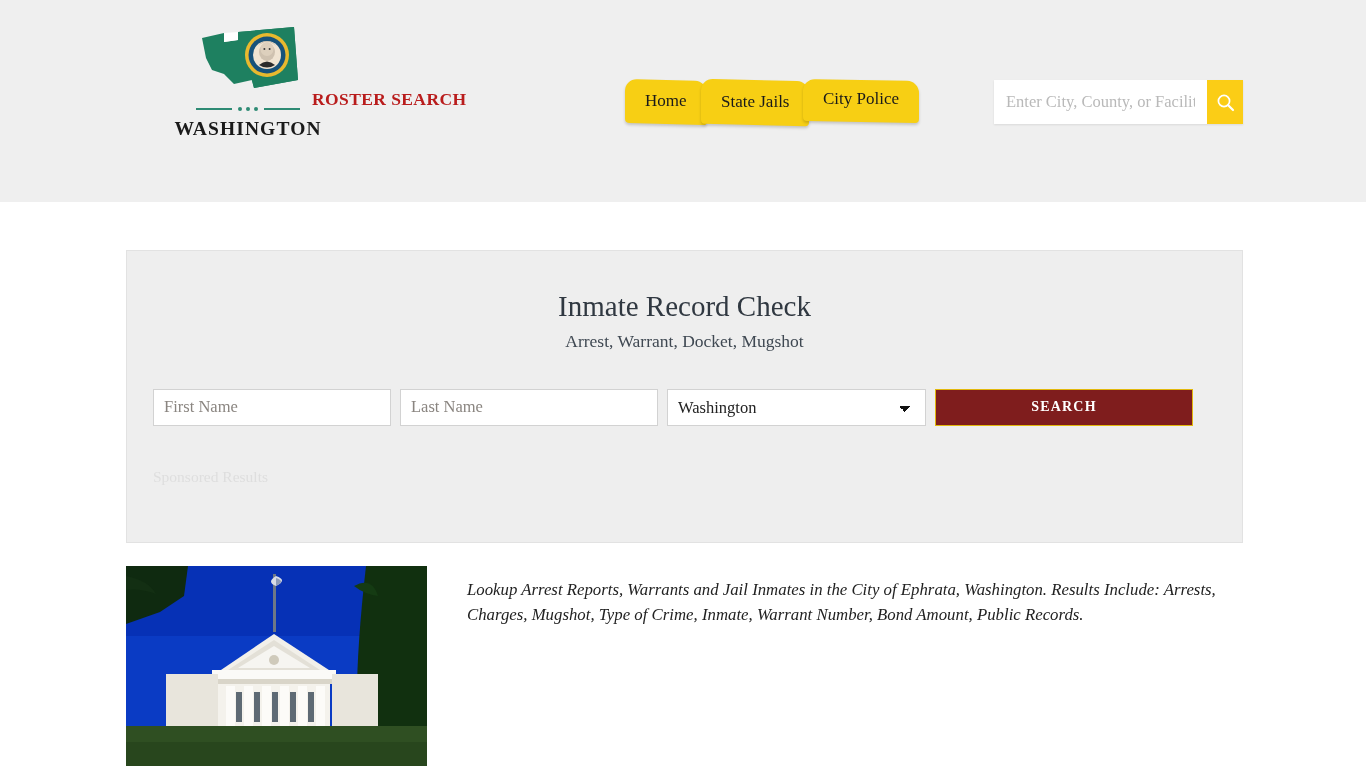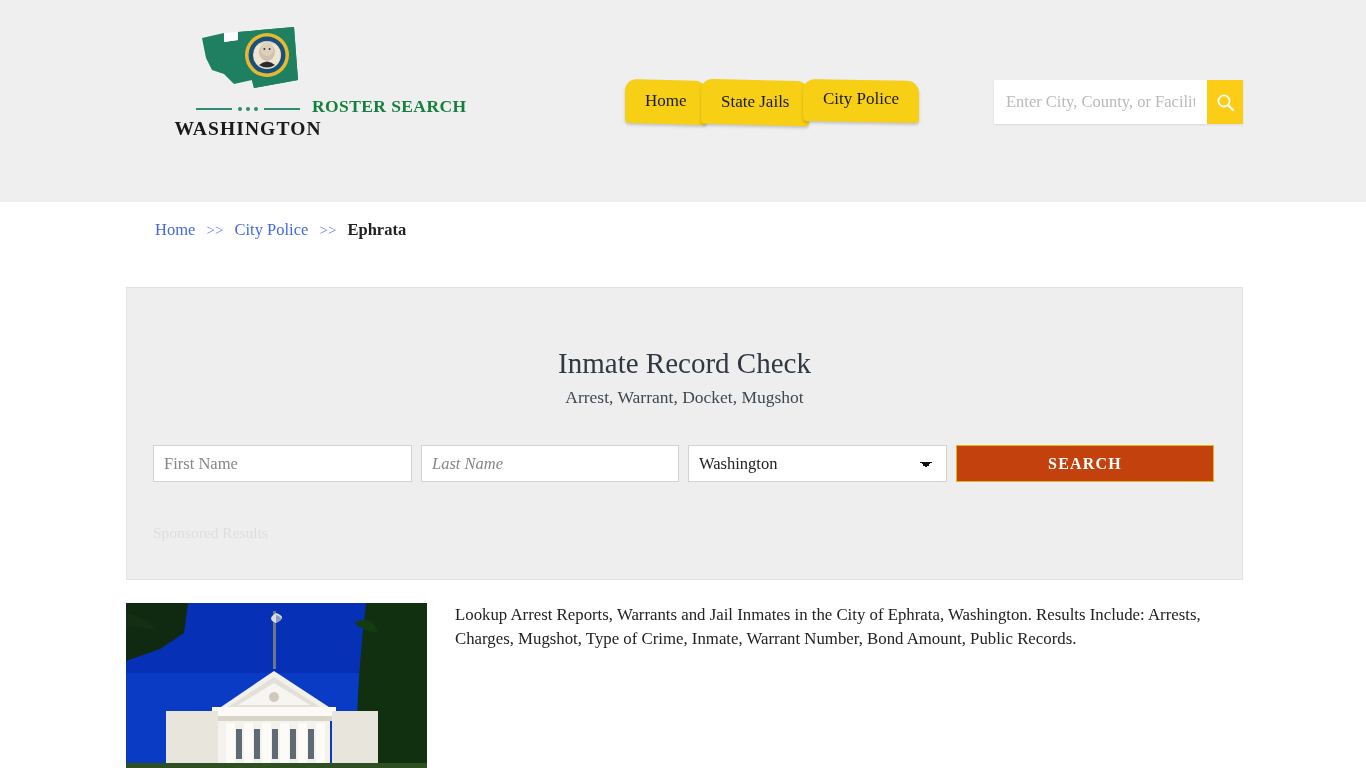--- a/index.html
+++ b/index.html
@@ -69,26 +69,26 @@
     font-size: 19.5px;
     font-weight: bold;
     letter-spacing: 1.1px;
     color: #1a1a1a;
     line-height: 1.28;
   }
 
   .roster-search-title {
     position: absolute;
     left: 189px;
-    top: 96px;
+    top: 89px;
     font-family: "Liberation Serif", serif;
     font-size: 17.5px;
     font-weight: bold;
     letter-spacing: 0.4px;
-    color: #15803d;
+    color: #b91c1c;
   }
 
   
   .nav {
     position: absolute;
     left: 502px;
     top: 80px;
     display: flex;
     align-items: flex-start;
   }
@@ -195,21 +195,20 @@
     border: 1px solid #e2e2e2;
     position: relative;
   }
   .panel-title {
     text-align: center;
     font-family: "Liberation Serif", serif;
     font-size: 29px;
     color: #303841;
     padding-top: 40px;
     line-height: 1.1;
-    margin-top: 20px;
   }
   .panel-subtitle {
     text-align: center;
     font-family: "Liberation Serif", serif;
     font-size: 17.5px;
     color: #3f4852;
     margin-top: 8px;
   }
   .form-row {
     display: flex;
@@ -220,22 +219,22 @@
   .form-row input[type="text"] {
     height: 37px;
     border: 1px solid #d2d2d2;
     background: #fff;
     font-family: "Liberation Serif", serif;
     font-size: 16.5px;
     color: #555;
     padding: 0 10px;
     outline: none;
   }
-  .form-row input.first { width: 259px; }
-  .form-row input.last { width: 258px; font-style: italic; }
+  .form-row input.first { width: 238px; }
+  .form-row input.last { width: 258px; }
   .form-row input::placeholder { color: #8a8580; }
   .state-select {
     width: 259px;
     height: 37px;
     border: 1px solid #d2d2d2;
     background: #fff;
     font-family: "Liberation Serif", serif;
     font-size: 16.5px;
     color: #222;
     padding: 0 10px;
@@ -248,25 +247,25 @@
     background-position:
       calc(100% - 20px) 16px,
       calc(100% - 14px) 16px;
     background-size: 6px 6px, 6px 6px;
     background-repeat: no-repeat;
     cursor: pointer;
   }
   .search-btn {
     width: 258px;
     height: 37px;
-    background: #c2410c;
+    background: #7f1d1d;
     border: 1px solid #e2b80d;
     color: #ffffff;
     font-family: "Liberation Serif", serif;
-    font-size: 16px;
+    font-size: 14px;
     font-weight: bold;
     letter-spacing: 1.2px;
     cursor: pointer;
   }
   .sponsored {
     margin-top: 42px;
     padding-left: 26px;
     font-family: "Liberation Serif", serif;
     font-size: 15.5px;
     color: #dedede;
@@ -286,25 +285,26 @@
     flex-shrink: 0;
     position: relative;
     background: #0a2ea8;
   }
   .thumb svg { display: block; }
   .bottom-text {
     flex: 1;
     padding-right: 12px;
   }
   .bottom-text p {
-    margin: 0;
+    margin: 12px;
     font-family: "Liberation Serif", serif;
     font-size: 16.8px;
     color: #222;
     line-height: 1.48;
+    font-style: italic;
   }
   .bottom-heading {
     margin-top: 27px;
     font-family: "Liberation Serif", serif;
     font-size: 17.5px;
     font-weight: bold;
     color: #1c2331;
   }
 </style>
 </head>
@@ -356,27 +356,20 @@
           <line x1="12.2" y1="12.2" x2="17" y2="17" stroke="#ffffff" stroke-width="2.2" stroke-linecap="round"></line>
         </svg>
       </button>
     </div>
 
   </div>
 </div>
 
 <div class="content">
 
-  <div class="breadcrumb">
-    <a>Home</a>
-    <span class="sep">&gt;&gt;</span>
-    <a>City Police</a>
-    <span class="sep">&gt;&gt;</span>
-    <span class="current">Ephrata</span>
-  </div>
 
 
   <div class="panel">
     <div class="panel-title">Inmate Record Check</div>
     <div class="panel-subtitle">Arrest, Warrant, Docket, Mugshot</div>
 
     <div class="form-row">
       <input class="first" type="text" placeholder="First Name" style="">
       <input class="last" type="text" placeholder="Last Name" style="">
       <select class="state-select">

